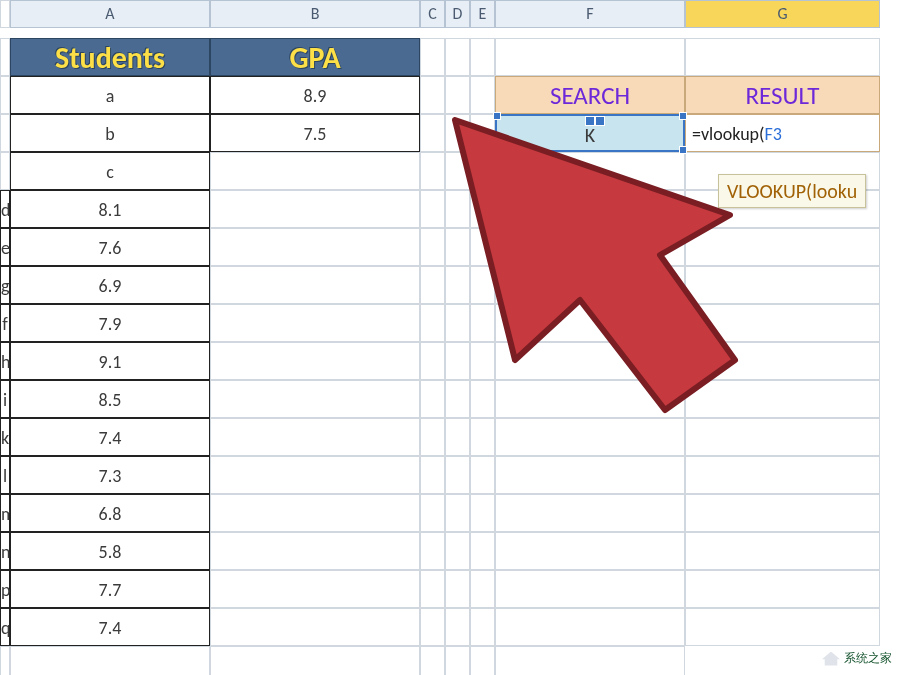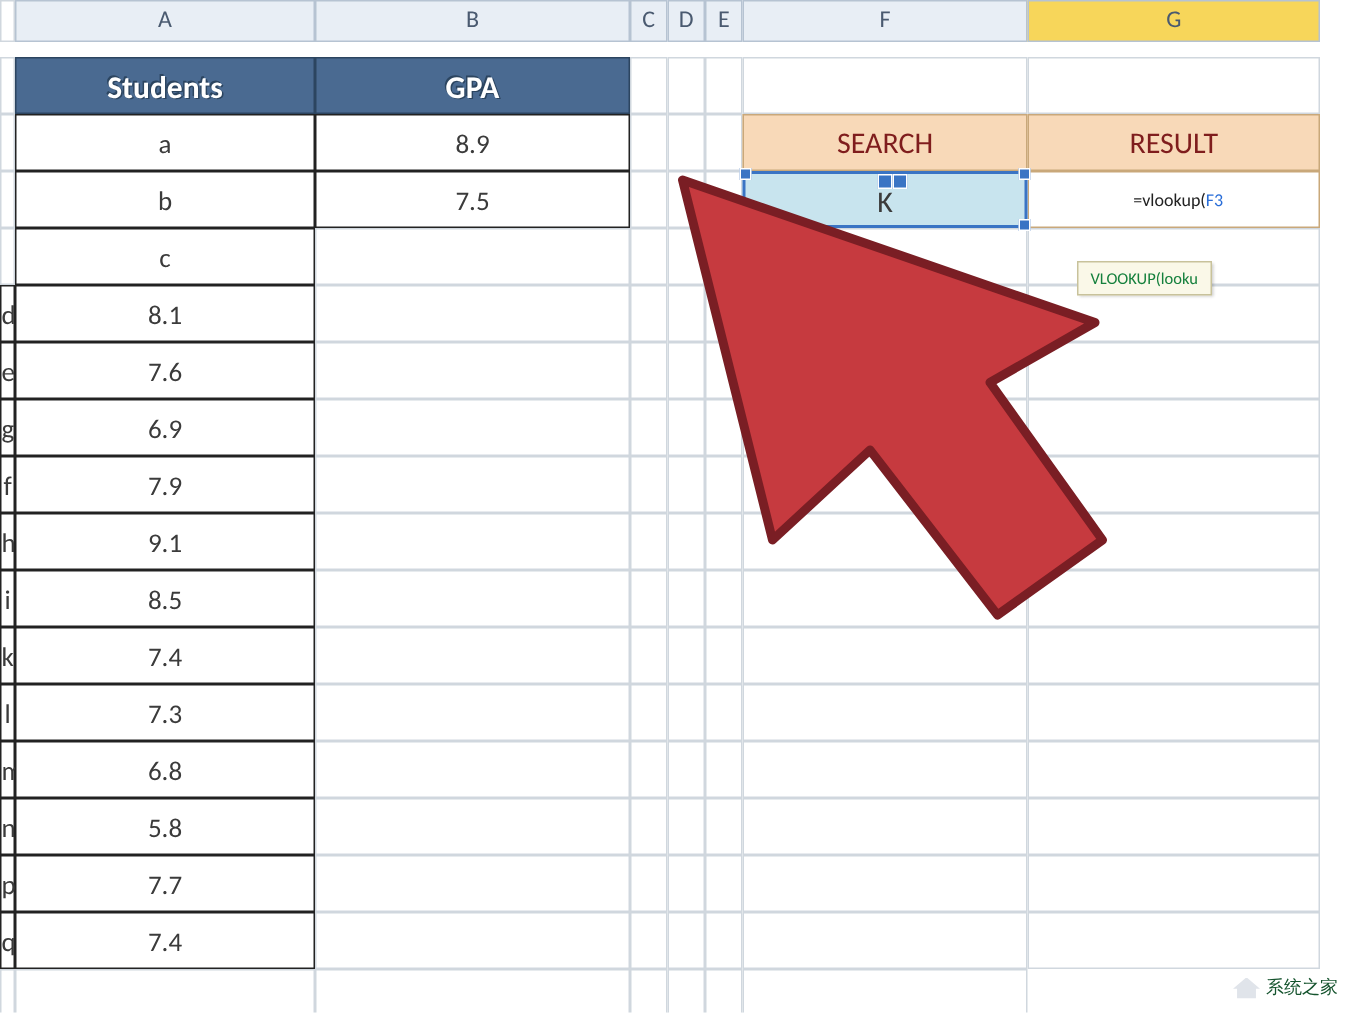--- a/index.html
+++ b/index.html
@@ -33,35 +33,35 @@
   .cell {
     border: 1px solid #d0d7de;
     background: #fff;
     text-align: center;
     line-height: 38px;
     font-size: 18px;
     color: #3b3b3b;
   }
   .hdr {
     background: #4a6a91;
-    color: #ffffff;
+    color: #fde047;
     font-weight: bold;
-    font-size: 21px;
+    font-size: 30px;
     text-shadow: -1px -1px 0 #2c4560, 1px 1px 0 #2c4560;
     border: 1px solid #2c4560;
   }
   .datacell {
     border: 1px solid #222;
     background:#fff;
   }
   .peach {
     background: #f8d9b8;
     border: 1px solid #c9a87a;
-    font-size: 20px;
-    color:#7f1d1d;
+    font-size: 25px;
+    color:#6d28d9;
   }
   .blue-sel {
     background: #c8e4ee;
     border: 2px solid #3a74c4;
     position: relative;
     font-size: 20px;
   }
   .blue-sel::before, .blue-sel::after,
   .handle-tl, .handle-tr, .handle-bl, .handle-br {
     content:'';
@@ -70,34 +70,34 @@
     background:#3a74c4;
     border:1px solid #fff;
   }
   .handle-tl{top:-4px;left:-4px;}
   .handle-tr{top:-4px;right:-4px;}
   .handle-bl{bottom:-4px;left:-4px;}
   .handle-br{bottom:-4px;right:-4px;}
   .formula-cell {
     background:#fff;
     border:1px solid #c9a87a;
-    text-align:center;
+    text-align:left;
     padding-left:6px;
-    font-size:12px;
+    font-size:18px;
     color:#222;
   }
   .formula-cell .ref { color:#2a6ed8; }
   .tooltip {
     position:absolute;
     left:718px; top:174px;
     background:#faf8e8;
     border:1px solid #c8c29b;
-    font-size:11px;
+    font-size:20px;
     padding:4px 8px;
-    color:#15803d;
+    color:#a16207;
     white-space:nowrap;
     box-shadow:1px 1px 2px rgba(0,0,0,.2);
   }
   .arrow {
     position:absolute;
     left:430px; top:100px;
     width:330px; height:320px;
     pointer-events:none;
   }
   .watermark {

